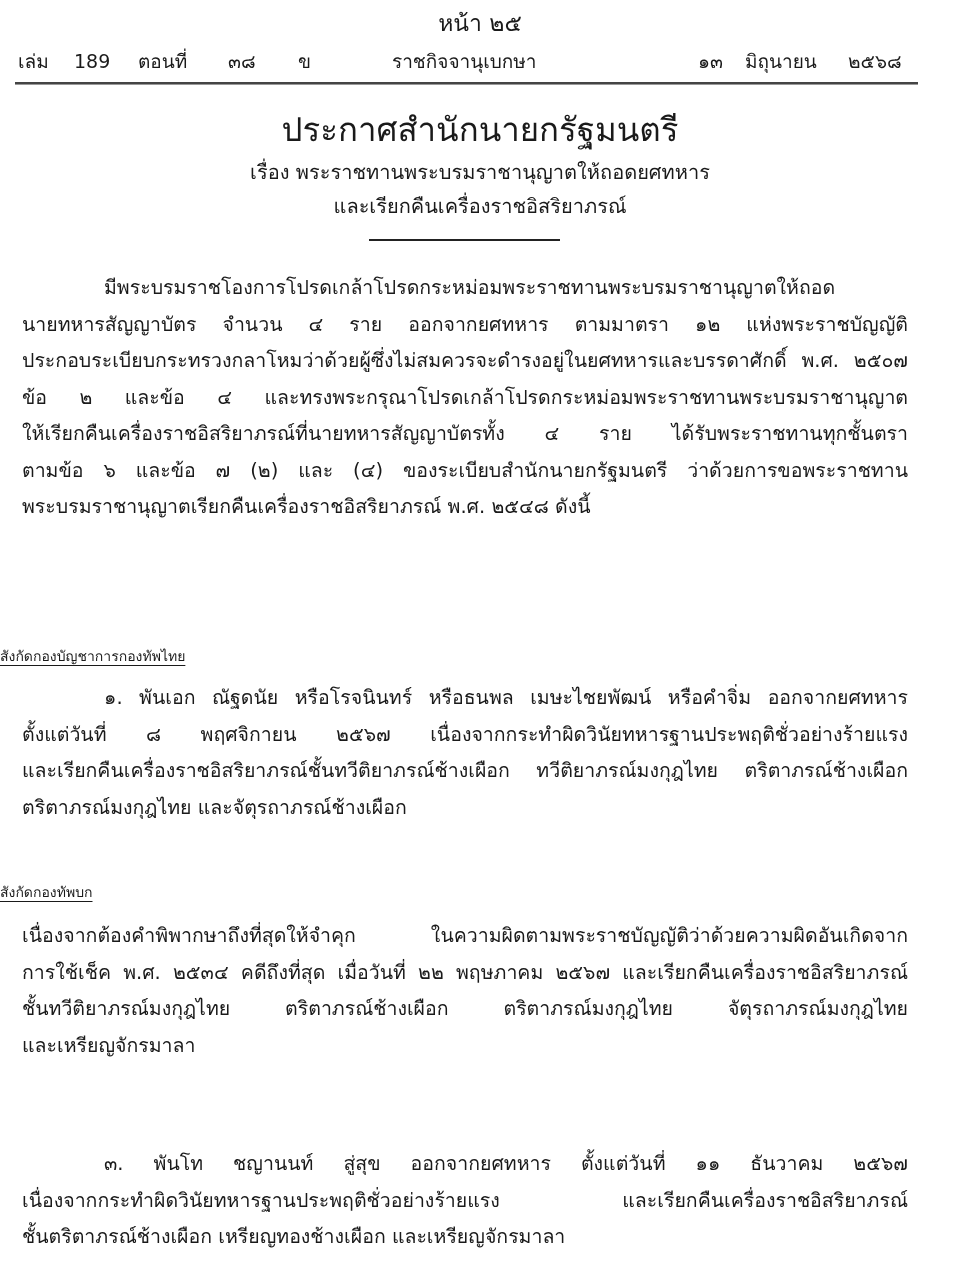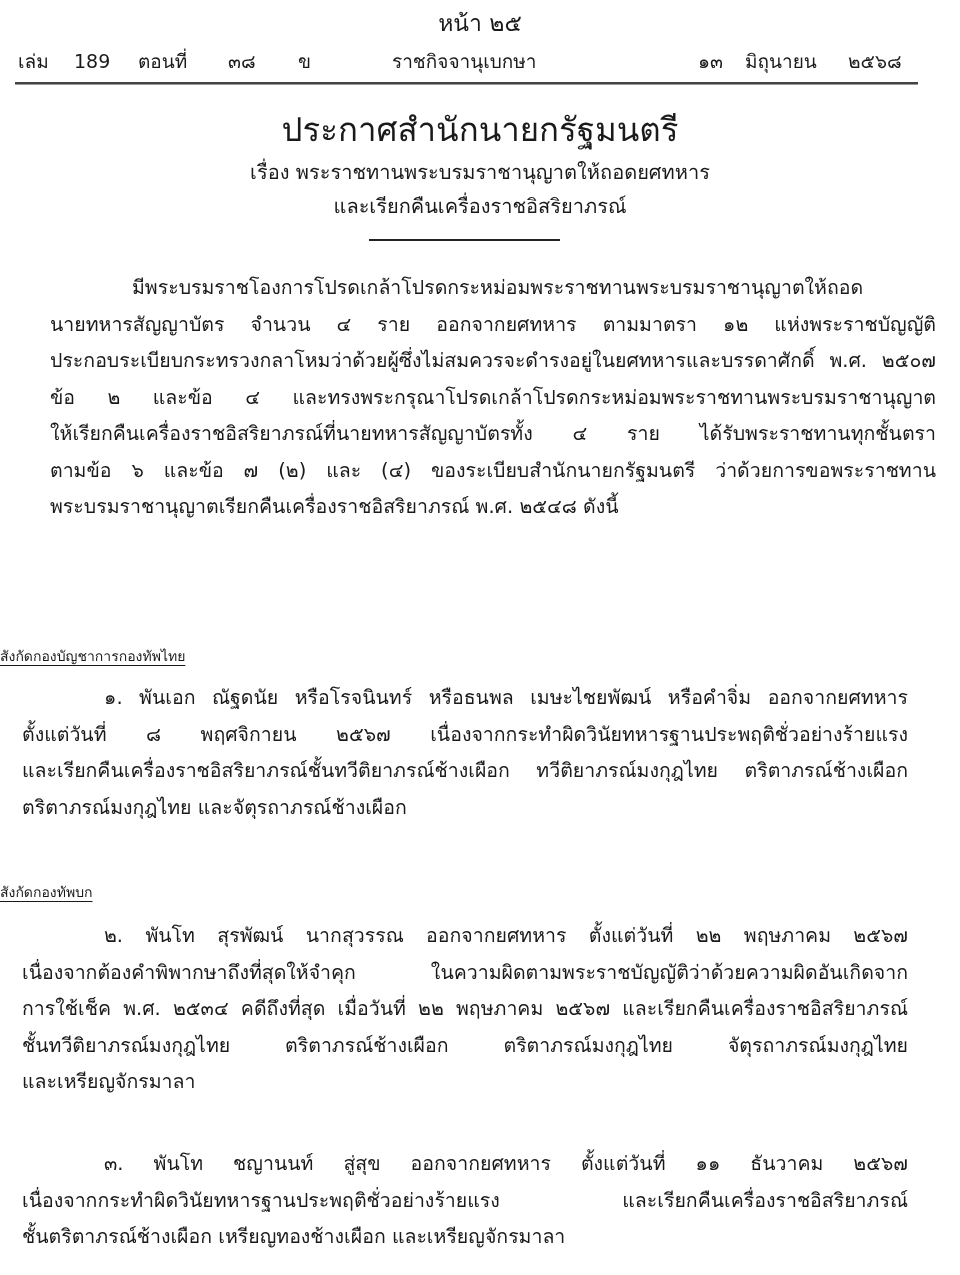--- a/index.html
+++ b/index.html
@@ -125,21 +125,21 @@
 </div>
 <div class="header-rule"></div>
 
 <div class="title">ประกาศสำนักนายกรัฐมนตรี</div>
 <div class="subject">
   <div>เรื่อง  พระราชทานพระบรมราชานุญาตให้ถอดยศทหาร</div>
   <div>และเรียกคืนเครื่องราชอิสริยาภรณ์</div>
 </div>
 <div class="title-rule"></div>
 
-<div class="para" style="top:270px;margin-left:28px;">
+<div class="para" style="top:270px;">
   <span class="line indent">มีพระบรมราชโองการโปรดเกล้าโปรดกระหม่อมพระราชทานพระบรมราชานุญาตให้ถอด</span>
   <span class="line">นายทหารสัญญาบัตร  จำนวน  ๔  ราย  ออกจากยศทหาร  ตามมาตรา  ๑๒  แห่งพระราชบัญญัติ</span>
   <span class="line">ประกอบระเบียบกระทรวงกลาโหมว่าด้วยผู้ซึ่งไม่สมควรจะดำรงอยู่ในยศทหารและบรรดาศักดิ์  พ.ศ.  ๒๕๐๗</span>
   <span class="line">ข้อ  ๒  และข้อ  ๔  และทรงพระกรุณาโปรดเกล้าโปรดกระหม่อมพระราชทานพระบรมราชานุญาต</span>
   <span class="line">ให้เรียกคืนเครื่องราชอิสริยาภรณ์ที่นายทหารสัญญาบัตรทั้ง  ๔  ราย  ได้รับพระราชทานทุกชั้นตรา</span>
   <span class="line">ตามข้อ  ๖  และข้อ  ๗  (๒)  และ  (๔)  ของระเบียบสำนักนายกรัฐมนตรี  ว่าด้วยการขอพระราชทาน</span>
   <span class="line last">พระบรมราชานุญาตเรียกคืนเครื่องราชอิสริยาภรณ์  พ.ศ.  ๒๕๔๘  ดังนี้</span>
 </div>
 
 <div class="section-heading" style="top:640px;">
@@ -149,21 +149,20 @@
   <span class="line indent">๑.  พันเอก ณัฐดนัย  หรือโรจนินทร์  หรือธนพล  เมษะไชยพัฒน์  หรือคำจิ่ม  ออกจากยศทหาร</span>
   <span class="line">ตั้งแต่วันที่  ๘  พฤศจิกายน  ๒๕๖๗  เนื่องจากกระทำผิดวินัยทหารฐานประพฤติชั่วอย่างร้ายแรง</span>
   <span class="line">และเรียกคืนเครื่องราชอิสริยาภรณ์ชั้นทวีติยาภรณ์ช้างเผือก  ทวีติยาภรณ์มงกุฎไทย  ตริตาภรณ์ช้างเผือก</span>
   <span class="line last">ตริตาภรณ์มงกุฎไทย  และจัตุรถาภรณ์ช้างเผือก</span>
 </div>
 
 <div class="section-heading" style="top:876px;">
   <span>สังกัดกองทัพบก</span>
 </div>
 <div class="para" style="top:918px;">
-  <span class="line indent">๒.  พันโท สุรพัฒน์  นากสุวรรณ  ออกจากยศทหาร  ตั้งแต่วันที่  ๒๒  พฤษภาคม  ๒๕๖๗</span>
   <span class="line">เนื่องจากต้องคำพิพากษาถึงที่สุดให้จำคุก  ในความผิดตามพระราชบัญญัติว่าด้วยความผิดอันเกิดจาก</span>
   <span class="line">การใช้เช็ค  พ.ศ.  ๒๕๓๔  คดีถึงที่สุด  เมื่อวันที่  ๒๒  พฤษภาคม  ๒๕๖๗  และเรียกคืนเครื่องราชอิสริยาภรณ์</span>
   <span class="line">ชั้นทวีติยาภรณ์มงกุฎไทย  ตริตาภรณ์ช้างเผือก  ตริตาภรณ์มงกุฎไทย  จัตุรถาภรณ์มงกุฎไทย</span>
   <span class="line last">และเหรียญจักรมาลา</span>
 </div>
 <div class="para" style="top:1146px;">
   <span class="line indent">๓.  พันโท ชญานนท์  สู่สุข  ออกจากยศทหาร  ตั้งแต่วันที่  ๑๑  ธันวาคม  ๒๕๖๗</span>
   <span class="line">เนื่องจากกระทำผิดวินัยทหารฐานประพฤติชั่วอย่างร้ายแรง  และเรียกคืนเครื่องราชอิสริยาภรณ์</span>
   <span class="line last">ชั้นตริตาภรณ์ช้างเผือก  เหรียญทองช้างเผือก  และเหรียญจักรมาลา</span>
 </div>

